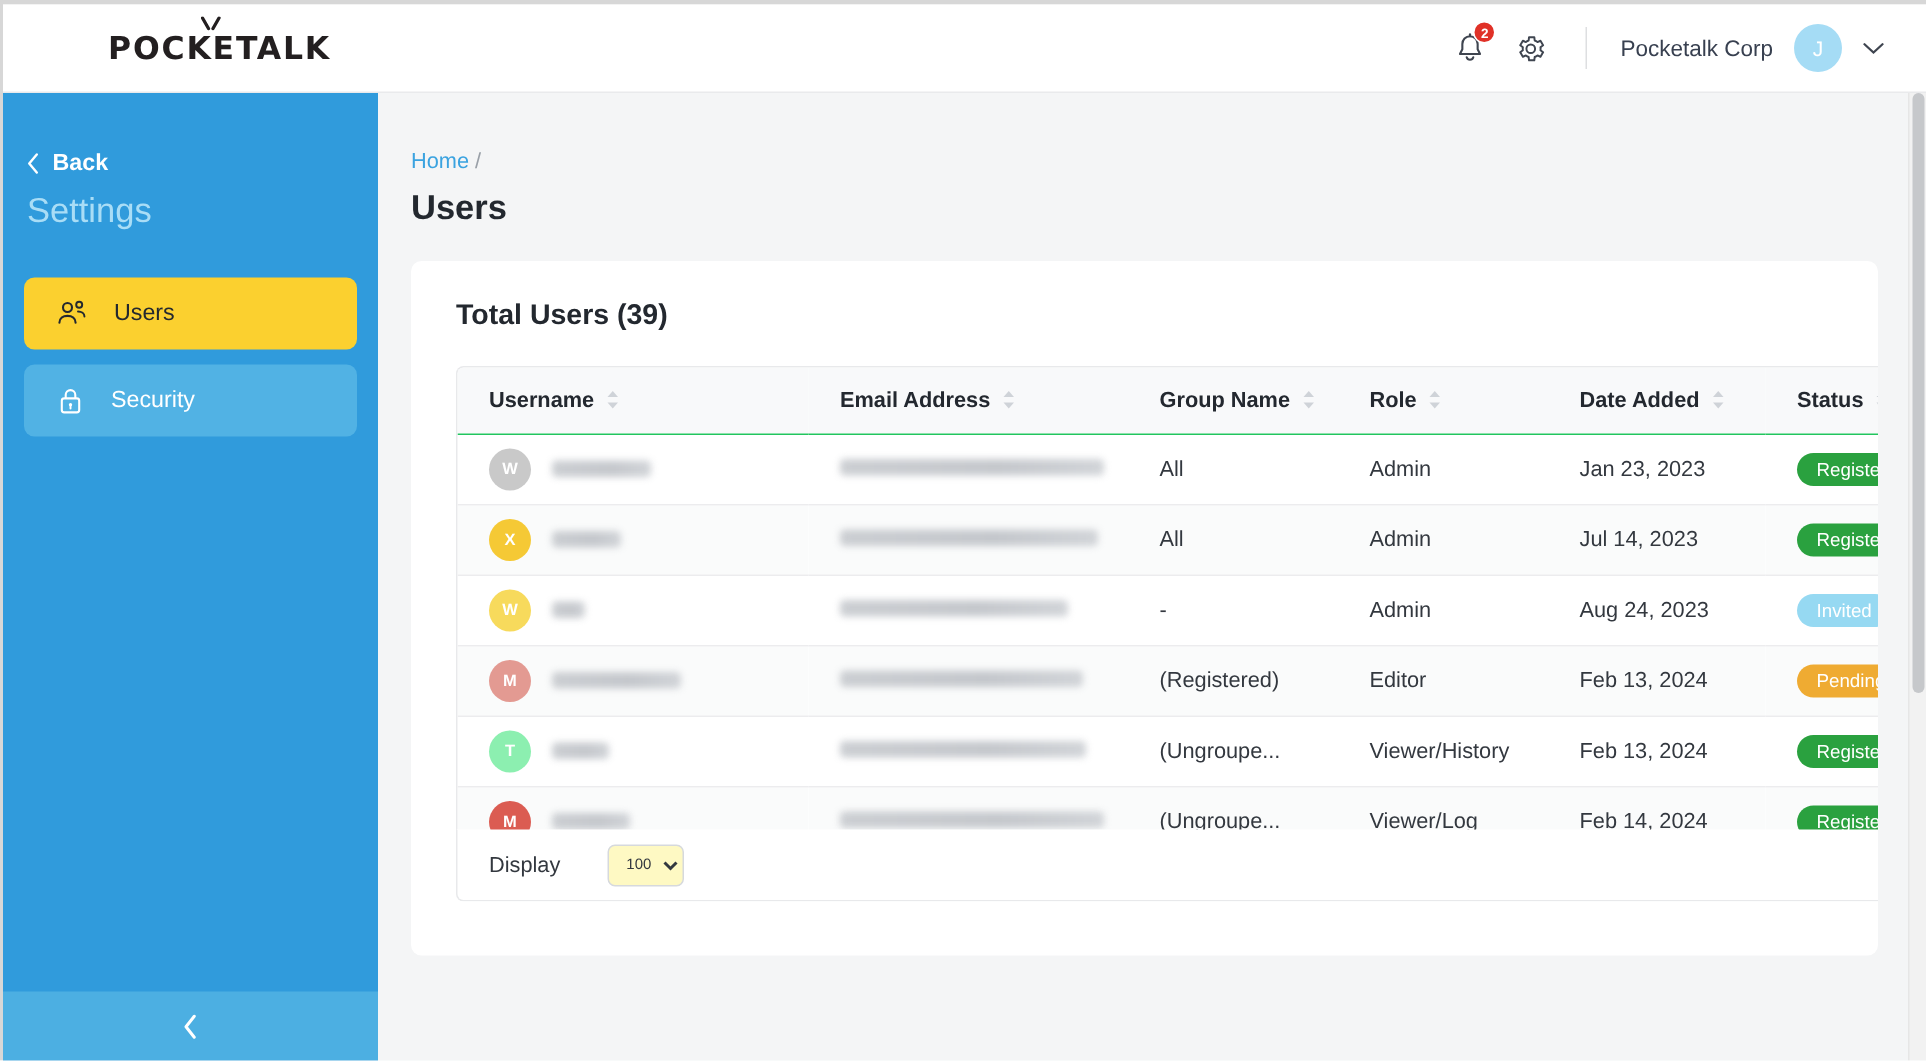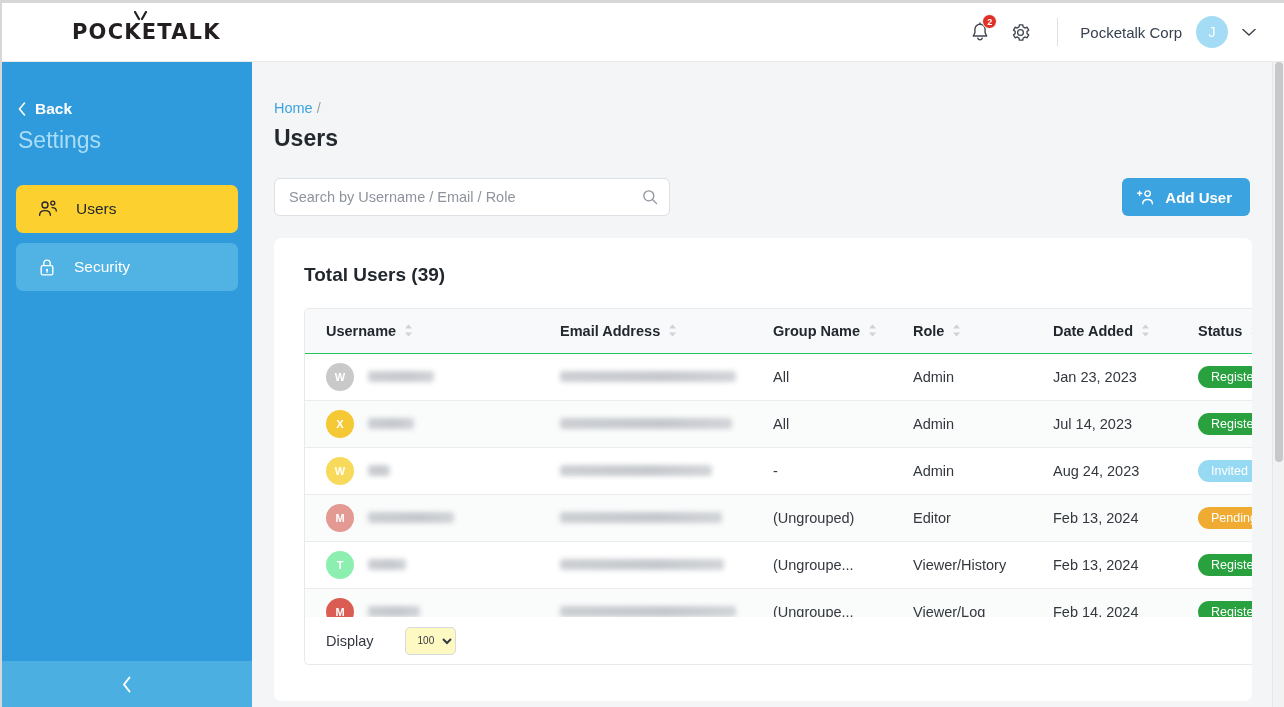--- a/index.html
+++ b/index.html
@@ -386,40 +386,20 @@
 
   <div class="main">
 
     <div class="breadcrumb">
       <a>Home</a>
       <span>/</span>
     </div>
 
     <div class="page-title">Users</div>
 
-    <div class="toolbar">
-      <div class="search-box">
-        <input type="text" placeholder="Search by Username / Email / Role" style="">
-        <span class="search-icon-pos">
-          <svg width="16" height="16" viewBox="0 0 16 16">
-            <circle cx="6.8" cy="6.8" r="5" fill="none" stroke="#8d949d" stroke-width="1.3"></circle>
-            <path d="M10.5 10.5 L14.6 14.6" stroke="#8d949d" stroke-width="1.3" stroke-linecap="round"></path>
-          </svg>
-        </span>
-      </div>
-
-      <button class="add-btn">
-        <svg width="19" height="17" viewBox="0 0 19 17">
-          <circle cx="10.6" cy="4.6" r="2.7" fill="none" stroke="#ffffff" stroke-width="1.4"></circle>
-          <path d="M5.8 14.8c0-2.8 2.2-4.3 4.8-4.3s4.8 1.5 4.8 4.3" fill="none" stroke="#ffffff" stroke-width="1.4" stroke-linecap="round"></path>
-          <path d="M2.6 2.2v4.2M0.5 4.3h4.2" stroke="#ffffff" stroke-width="1.4" stroke-linecap="round"></path>
-        </svg>
-        <span>Add User</span>
-      </button>
-    </div>
 
     <div class="card">
       <div class="card-title">Total Users (39)</div>
 
       <div class="table-wrap">
         <table>
           <colgroup>
             <col style="width:234px">
               <col style="width:213px">
               <col style="width:140px">
@@ -514,21 +494,21 @@
                 <td><span class="badge-pill" style="background:#96d9f2">Invited</span></td>
               </tr>
               <tr>
                 <td>
                   <span class="cell-user">
                     <span class="avatar" style="background:#e39a92">M</span>
                     <span class="redact" style="width:86px"></span>
                   </span>
                 </td>
                 <td><span class="redact" style="width:162px"></span></td>
-                <td>(Ungrouped)</td>
+                <td>(Registered)</td>
                 <td>Editor</td>
                 <td>Feb 13, 2024</td>
                 <td><span class="badge-pill" style="background:#efab32">Pending</span></td>
               </tr>
               <tr>
                 <td>
                   <span class="cell-user">
                     <span class="avatar" style="background:#8cefb0">T</span>
                     <span class="redact" style="width:38px"></span>
                   </span>

